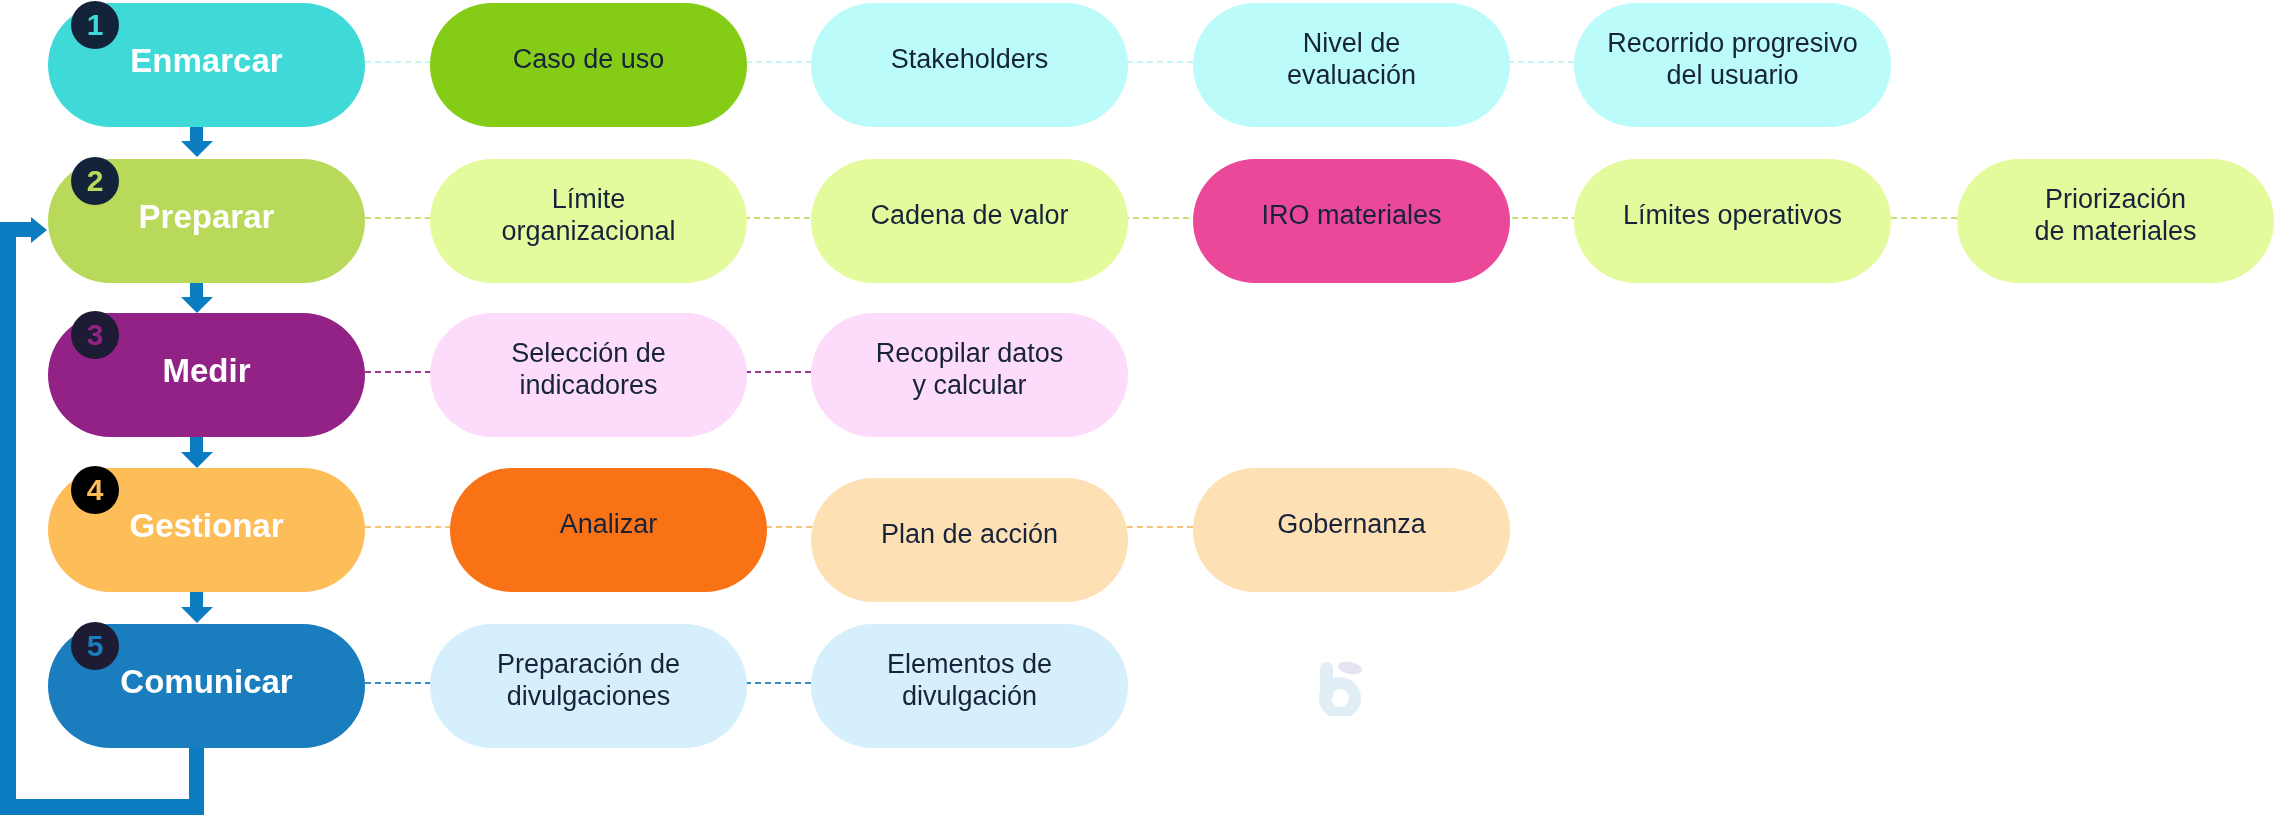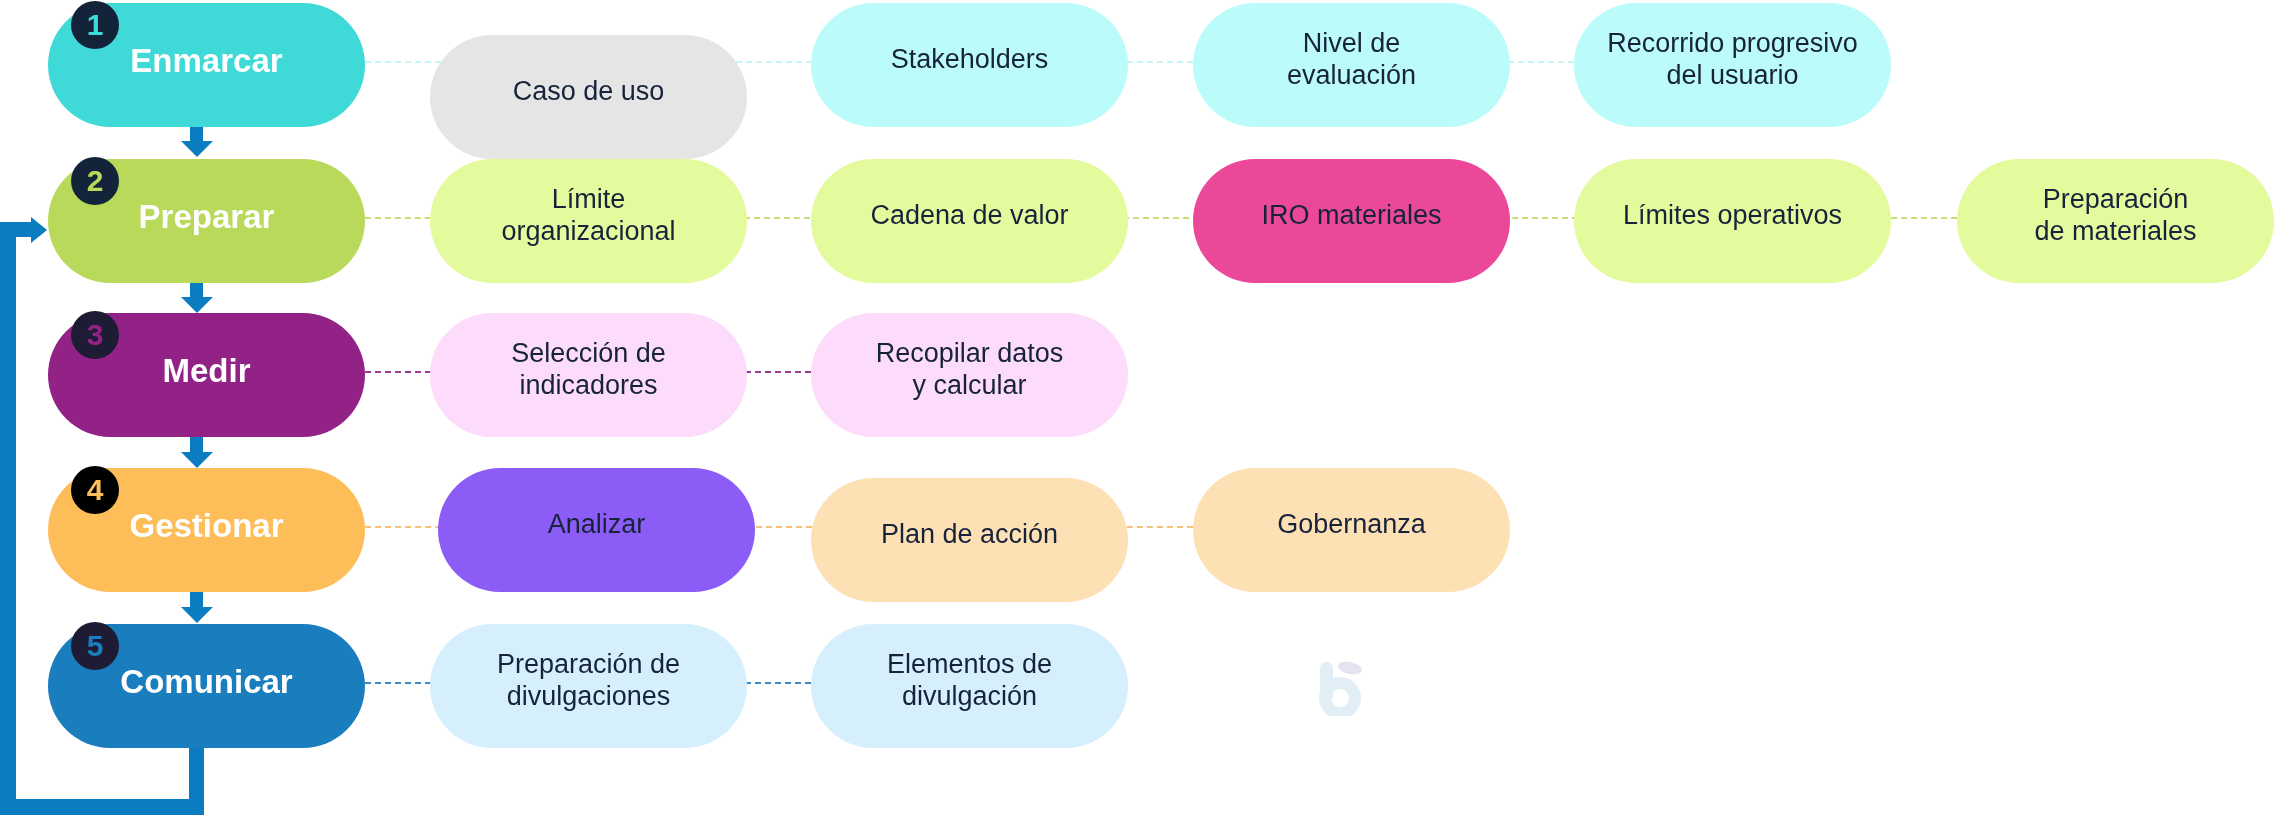--- a/index.html
+++ b/index.html
@@ -39,21 +39,21 @@
 
 <div class="arrow-stem" style="left:190px; top:592px; width:13px; height:16px;"></div>
 <div class="arrow-down" style="left:181px; top:607px; border-left:16px solid transparent; border-right:16px solid transparent; border-top:16px solid #0a7cbf;"></div>
 
 <div id="diagram">
     <div class="conn" style="left: 345px; top: 61px; width: 1249px; border-top-color: rgb(198, 246, 245);"></div>
     <div class="pill main-pill" style="left: 48px; top: 3px; background: rgb(63, 218, 216); z-index: 1;">
       <span class="lbl">Enmarcar</span>
     </div>
     <div class="badge" style="left: 71px; top: 1px; background: rgb(19, 36, 58); color: rgb(63, 218, 216);">1</div>
-    <div class="pill sub-pill" style="left: 430px; top: 3px; background: #e5e5e5; z-index: 1; margin-top: 32px;">
+    <div class="pill sub-pill" style="left: 430px; top: 3px; background: #84cc16; z-index: 1;">
       <span class="lbl">Caso de uso</span>
     </div>
     <div class="pill sub-pill" style="left: 811px; top: 3px; background: rgb(187, 252, 251); z-index: 1;">
       <span class="lbl">Stakeholders</span>
     </div>
     <div class="pill sub-pill" style="left: 1193px; top: 3px; background: rgb(187, 252, 251); z-index: 1;">
       <span class="lbl">Nivel de
 evaluación</span>
     </div>
     <div class="pill sub-pill" style="left: 1574px; top: 3px; background: rgb(187, 252, 251); z-index: 1;">
@@ -72,42 +72,42 @@
     <div class="pill sub-pill" style="left: 811px; top: 159px; background: rgb(228, 251, 157); z-index: 1;">
       <span class="lbl">Cadena de valor</span>
     </div>
     <div class="pill sub-pill" style="left: 1193px; top: 159px; background: #ec4899; z-index: 1;">
       <span class="lbl">IRO materiales</span>
     </div>
     <div class="pill sub-pill" style="left: 1574px; top: 159px; background: rgb(228, 251, 157); z-index: 1;">
       <span class="lbl">Límites operativos</span>
     </div>
     <div class="pill sub-pill" style="left: 1957px; top: 159px; background: rgb(228, 251, 157); z-index: 1;">
-      <span class="lbl">Preparación
+      <span class="lbl">Priorización
 de materiales</span>
     </div>
     <div class="conn" style="left: 345px; top: 371px; width: 486px; border-top-color: rgb(154, 58, 144);"></div>
     <div class="pill main-pill" style="left: 48px; top: 313px; background: rgb(147, 34, 135); z-index: 1; text-align: center;">
       <span class="lbl">Medir</span>
     </div>
     <div class="badge" style="left: 71px; top: 311px; background: rgb(30, 27, 53); color: rgb(147, 34, 135);">3</div>
     <div class="pill sub-pill" style="left: 430px; top: 313px; background: rgb(253, 219, 251); z-index: 1;">
       <span class="lbl">Selección de
 indicadores</span>
     </div>
     <div class="pill sub-pill" style="left: 811px; top: 313px; background: rgb(253, 219, 251); z-index: 1;">
       <span class="lbl">Recopilar datos
 y calcular</span>
     </div>
     <div class="conn" style="left: 345px; top: 526px; width: 868px; border-top-color: rgb(246, 194, 120);"></div>
     <div class="pill main-pill" style="left: 48px; top: 468px; background: rgb(253, 189, 89); z-index: 1;">
       <span class="lbl">Gestionar</span>
     </div>
     <div class="badge" style="left: 71px; top: 466px; background: rgb(0, 0, 0); color: rgb(253, 189, 89);">4</div>
-    <div class="pill sub-pill" style="left: 438px; top: 468px; background: #8b5cf6; z-index: 1;">
+    <div class="pill sub-pill" style="left: 450px; top: 468px; background: #f97316; z-index: 1;">
       <span class="lbl">Analizar</span>
     </div>
     <div class="pill sub-pill" style="left: 811px; top: 468px; background: rgb(254, 224, 181); z-index: 1; margin-top: 10px;">
       <span class="lbl">Plan de acción</span>
     </div>
     <div class="pill sub-pill" style="left: 1193px; top: 468px; background: rgb(254, 224, 181); z-index: 1;">
       <span class="lbl">Gobernanza</span>
     </div>
     <div class="conn" style="left: 345px; top: 682px; width: 486px; border-top-color: rgb(58, 140, 196);"></div>
     <div class="pill main-pill" style="left: 48px; top: 624px; background: rgb(26, 125, 189); z-index: 1;">

